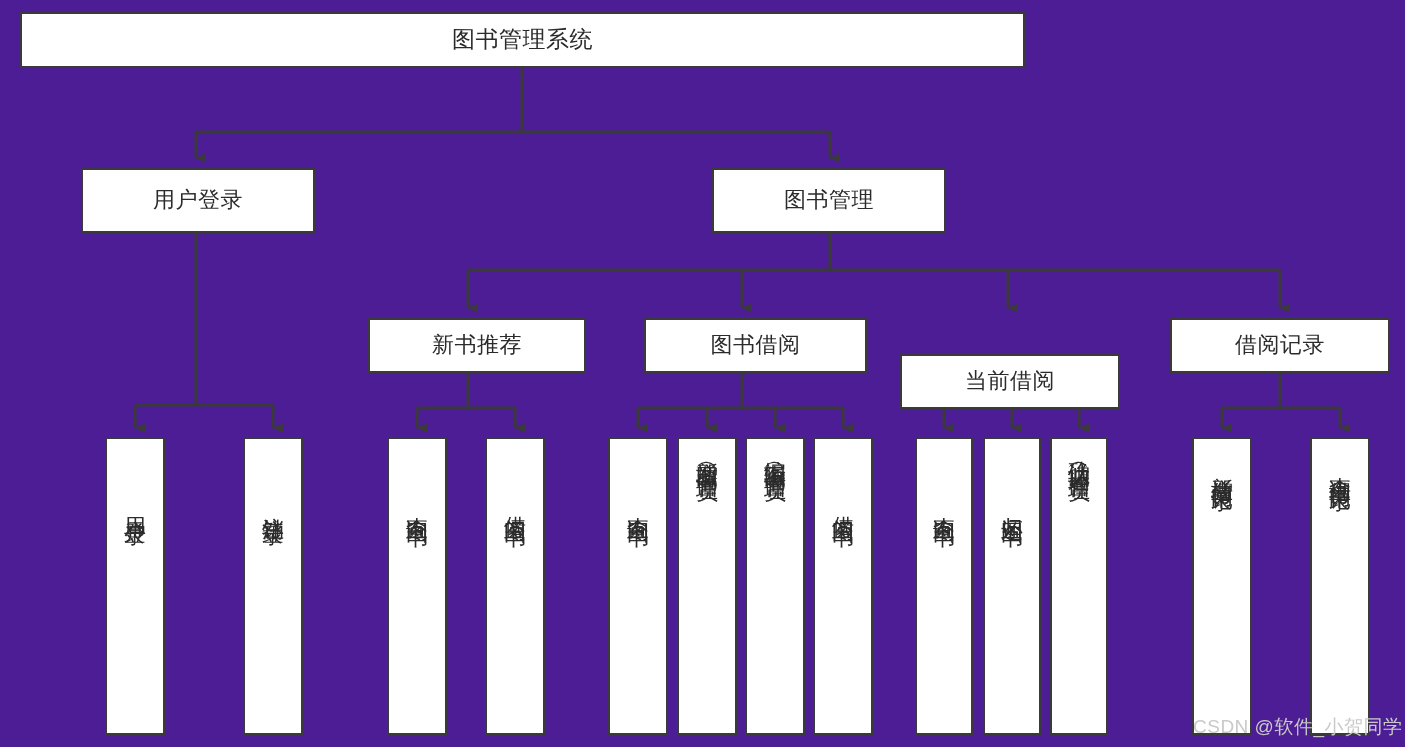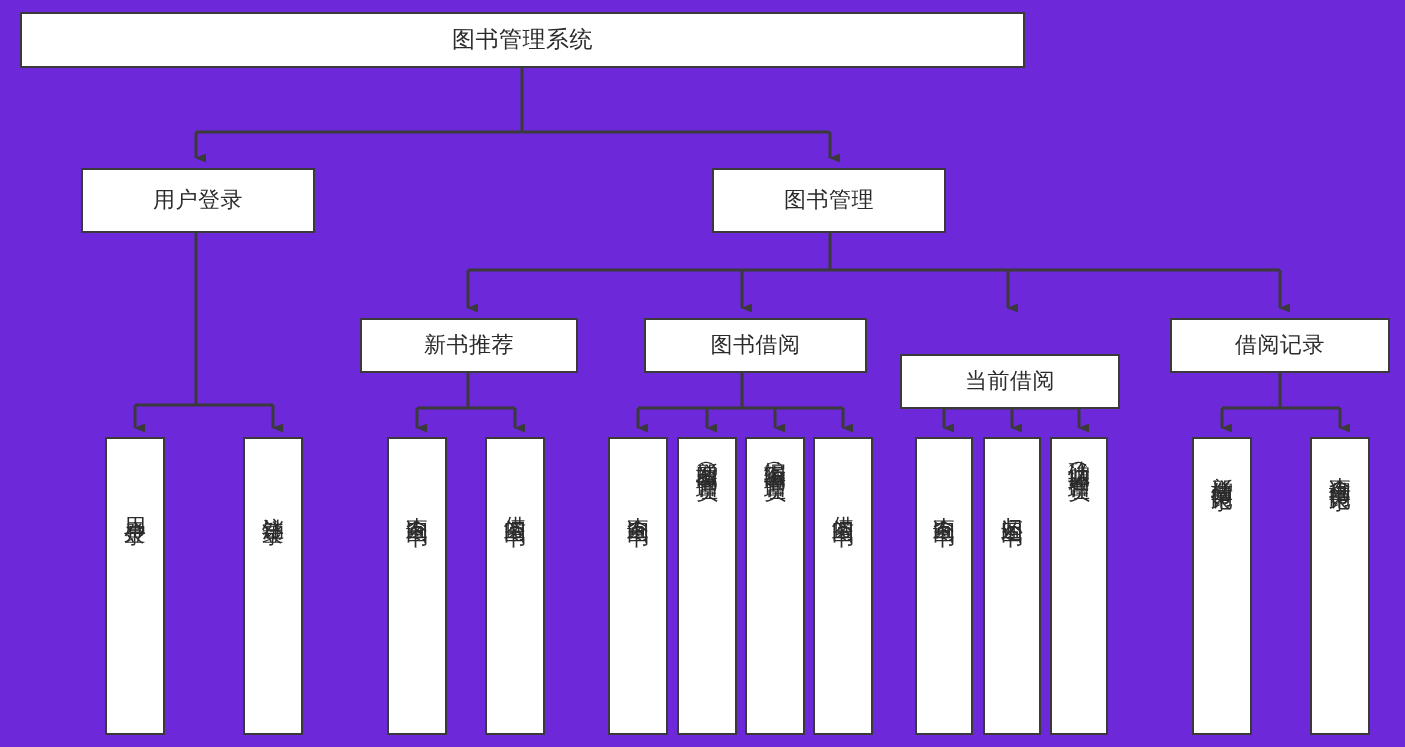--- a/index.html
+++ b/index.html
@@ -7,21 +7,21 @@
     padding: 0;
     background: #ffffff;
   }
   body {
     font-family: "Liberation Sans", "DejaVu Sans", sans-serif;
   }
   #canvas {
     position: relative;
     width: 1405px;
     height: 747px;
-    background: #6d28d9;
+    background: #4c1d95;
     overflow: hidden;
   }
   svg#wires {
     position: absolute;
     left: 0;
     top: 0;
     width: 1405px;
     height: 747px;
     pointer-events: none;
   }
@@ -129,21 +129,21 @@
     <span class="label">图书管理系统</span>
   </div>
 
   <div class="node horizontal" style="left:81px; top:168px; width:234px; height:65px;">
     <span class="label">用户登录</span>
   </div>
   <div class="node horizontal" style="left:712px; top:168px; width:234px; height:65px;">
     <span class="label">图书管理</span>
   </div>
 
-  <div class="node horizontal" style="left:360px; top:318px; width:218px; height:55px;">
+  <div class="node horizontal" style="left:368px; top:318px; width:218px; height:55px;">
     <span class="label">新书推荐</span>
   </div>
   <div class="node horizontal" style="left:632px; top:318px; width:223px; height:55px;margin-left:12px;">
     <span class="label">图书借阅</span>
   </div>
   <div class="node horizontal" style="left:900px; top:318px; width:220px; height:55px;margin-top:36px;">
     <span class="label">当前借阅</span>
   </div>
   <div class="node horizontal" style="left:1170px; top:318px; width:220px; height:55px;">
     <span class="label">借阅记录</span>
@@ -186,14 +186,15 @@
     <span class="label">确认归还（管理员）</span>
   </div>
 
   <div class="node vertical" style="left:1192px; top:437px; width:60px; height:298px; padding-top:20px;">
     <span class="label">新增借阅记录</span>
   </div>
   <div class="node vertical" style="left:1310px; top:437px; width:60px; height:298px; padding-top:20px;">
     <span class="label">查询借阅记录</span>
   </div>
 
+  <div class="watermark" style="left:1193px; top:714px;">CSDN @软件_小贺同学</div>
 
 </div>
 
 </body></html>

